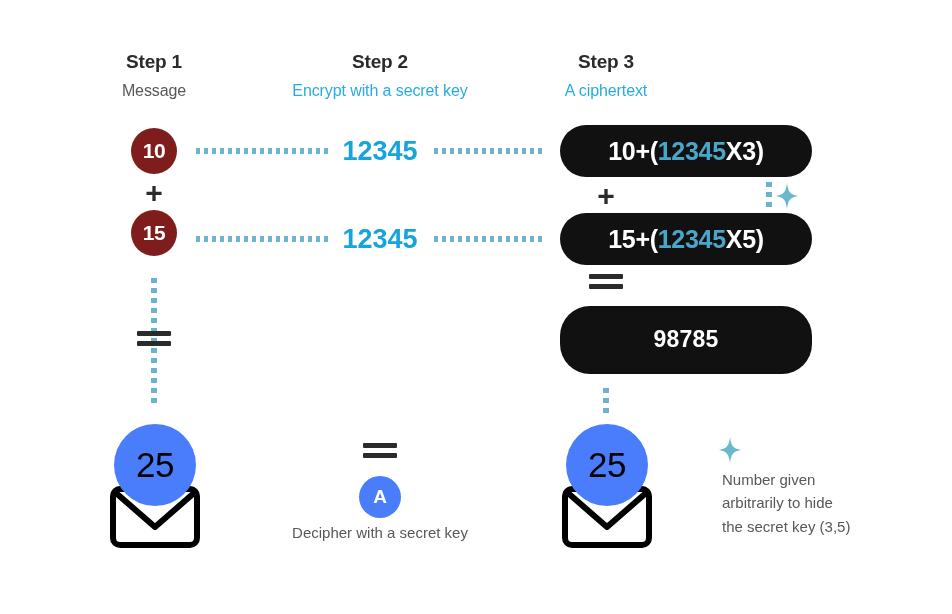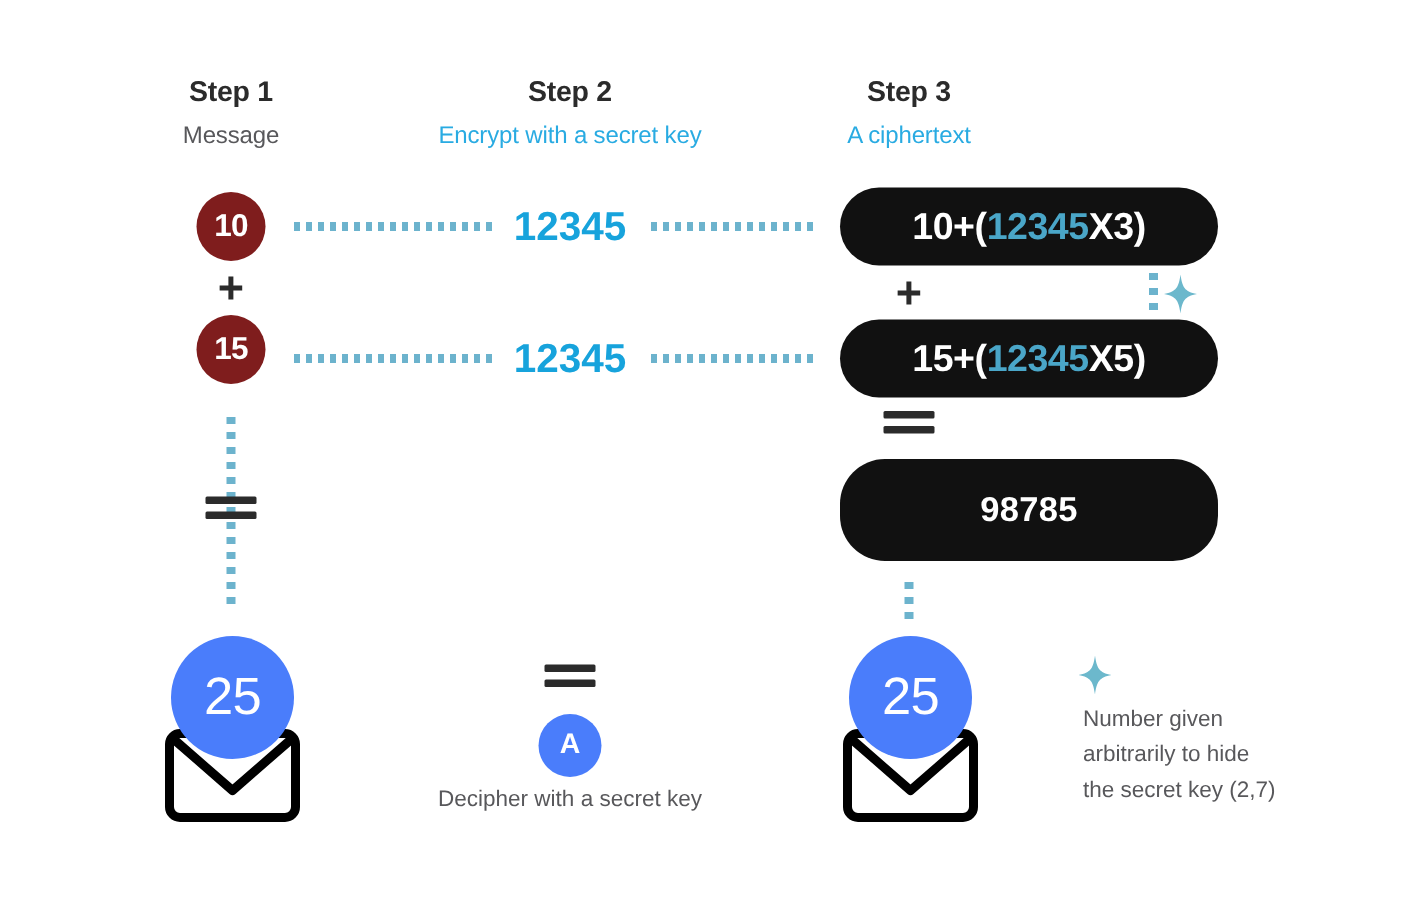--- a/index.html
+++ b/index.html
@@ -141,21 +141,21 @@
     letter-spacing: -0.2px;
     white-space: nowrap;
   }
 
   
   .blue-circle {
     width: 82px;
     height: 82px;
     border-radius: 50%;
     background: #4a7dfb;
-    color: #ffffff;
+    color: #000000;
     display: flex;
     align-items: center;
     justify-content: center;
     font-size: 35px;
     letter-spacing: -0.5px;
   }
   .badge-a {
     width: 42px;
     height: 42px;
     border-radius: 50%;
@@ -271,16 +271,16 @@
     <div class="abs blue-circle" style="left:4px; top:0px;">25</div>
   </div>
 
   <svg class="abs" style="left:719px; top:437px;" width="22" height="26" viewBox="0 0 22 26">
     <path d="M11 0 C12.2 8.4 13.6 11.4 22 13 C13.6 14.6 12.2 17.6 11 26 C9.8 17.6 8.4 14.6 0 13 C8.4 11.4 9.8 8.4 11 0 Z" fill="#6cb8cc"></path>
   </svg>
 
   <div class="abs legend-text" style="left:722px; top:468px; width:200px;">
     <div>Number given</div>
     <div>arbitrarily to hide</div>
-    <div>the secret key (2,7)</div>
+    <div>the secret key (3,5)</div>
   </div>
 
 </div>
 
 </body></html>

